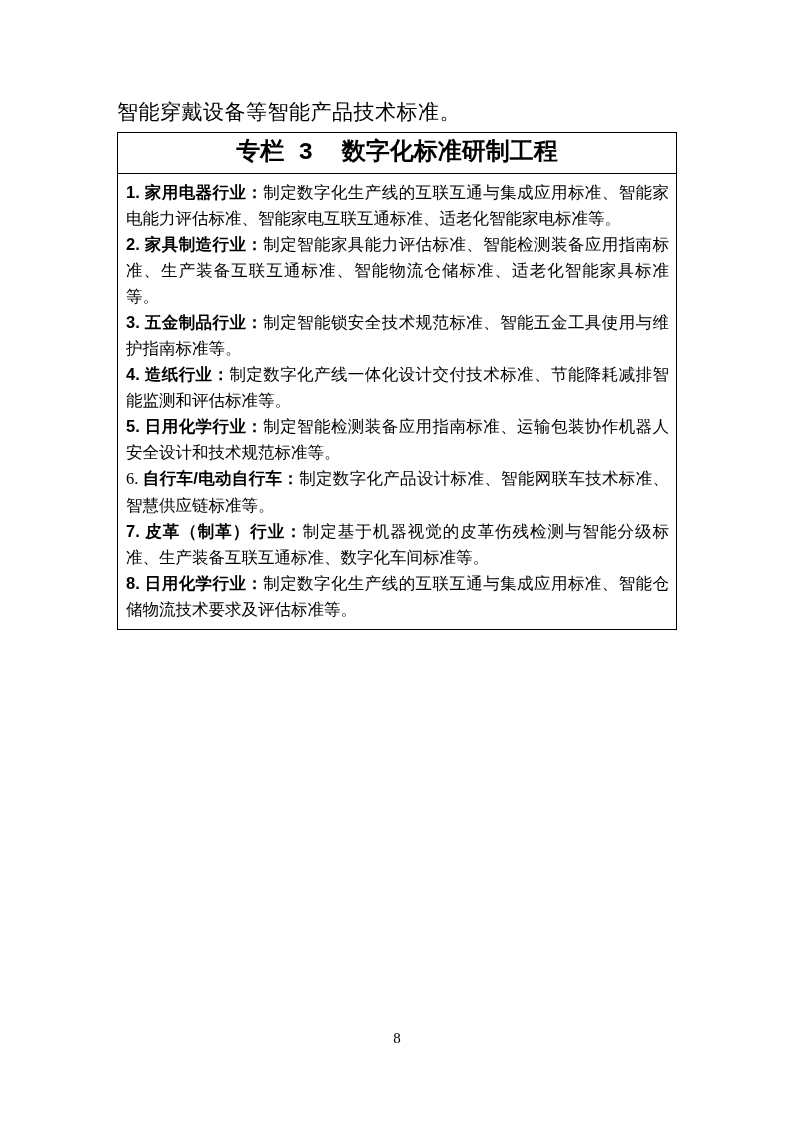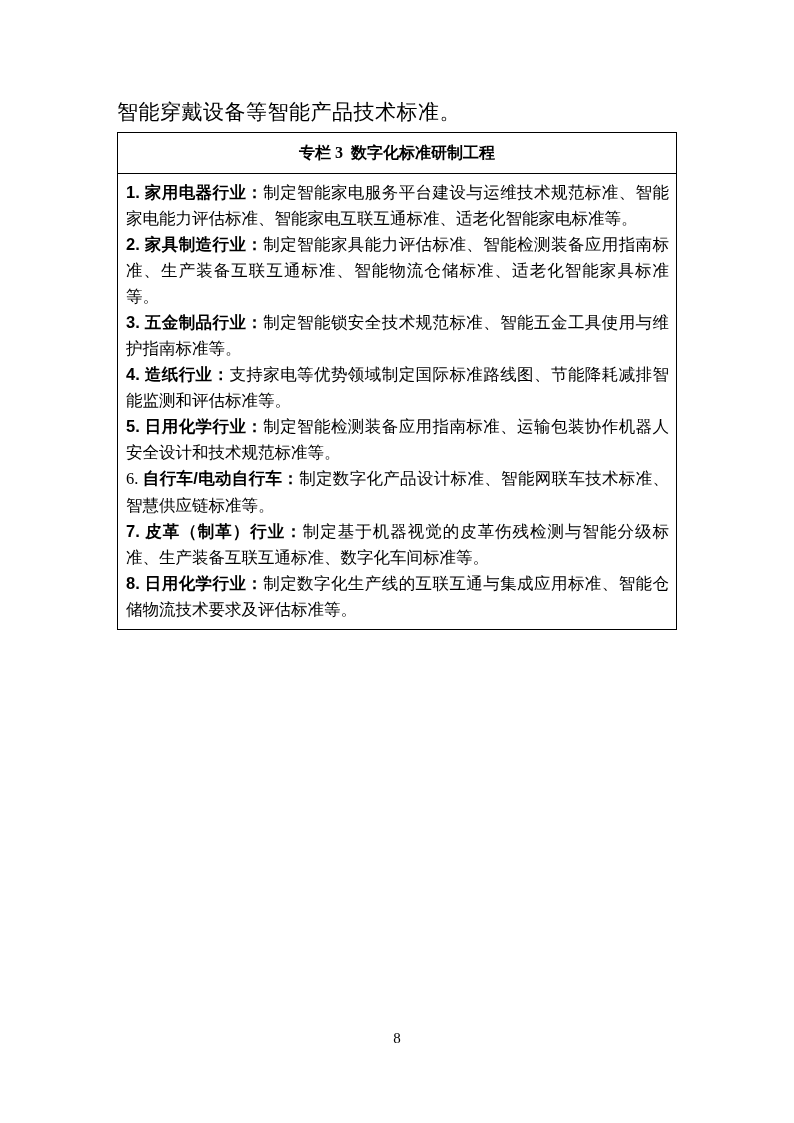--- a/index.html
+++ b/index.html
@@ -39,22 +39,22 @@
     border: 1px solid #000000;
     margin-top: 1px;
     box-sizing: border-box;
     width: 560px;
   }
   .box-title {
     height: 40px;
     line-height: 40px;
     text-align: center;
     font-weight: bold;
-    font-size: 16px;
-    font-family: Liberation Serif, serif;
+    font-size: 24px;
+    font-family: Liberation Mono, monospace;
     border-bottom: 1px solid #000000;
     white-space: pre;
   }
   .box-body {
     padding: 5px 7px 7px 8px;
     font-family: "Liberation Sans", "DejaVu Sans", sans-serif;
     font-size: 16.5px;
     line-height: 26px;
   }
   .box-item {
@@ -88,33 +88,33 @@
       <span>智能穿戴设备等智能产品技术标准。</span>
     </p>
 
 
 
     <div class="column-box">
       <div class="box-title">专栏 3  数字化标准研制工程</div>
       <div class="box-body">
 
         <p class="box-item">
-          <span class="item-num">1. </span><span class="item-label">家用电器行业：</span><span class="item-desc">制定智能家电服务平台建设与运维技术规范标准、智能家电能力评估标准、智能家电互联互通标准、适老化智能家电标准等。</span>
+          <span class="item-num">1. </span><span class="item-label">家用电器行业：</span><span class="item-desc">制定数字化生产线的互联互通与集成应用标准、智能家电能力评估标准、智能家电互联互通标准、适老化智能家电标准等。</span>
         </p>
 
         <p class="box-item">
           <span class="item-num">2. </span><span class="item-label">家具制造行业：</span><span class="item-desc">制定智能家具能力评估标准、智能检测装备应用指南标准、生产装备互联互通标准、智能物流仓储标准、适老化智能家具标准等。</span>
         </p>
 
         <p class="box-item">
           <span class="item-num">3. </span><span class="item-label">五金制品行业：</span><span class="item-desc">制定智能锁安全技术规范标准、智能五金工具使用与维护指南标准等。</span>
         </p>
 
         <p class="box-item">
-          <span class="item-num">4. </span><span class="item-label">造纸行业：</span><span class="item-desc">支持家电等优势领域制定国际标准路线图、节能降耗减排智能监测和评估标准等。</span>
+          <span class="item-num">4. </span><span class="item-label">造纸行业：</span><span class="item-desc">制定数字化产线一体化设计交付技术标准、节能降耗减排智能监测和评估标准等。</span>
         </p>
 
         <p class="box-item">
           <span class="item-num">5. </span><span class="item-label">日用化学行业：</span><span class="item-desc">制定智能检测装备应用指南标准、运输包装协作机器人安全设计和技术规范标准等。</span>
         </p>
 
         <p class="box-item">
           <span class="item-num num-serif">6. </span><span class="item-label">自行车/电动自行车：</span><span class="item-desc">制定数字化产品设计标准、智能网联车技术标准、智慧供应链标准等。</span>
         </p>
 

